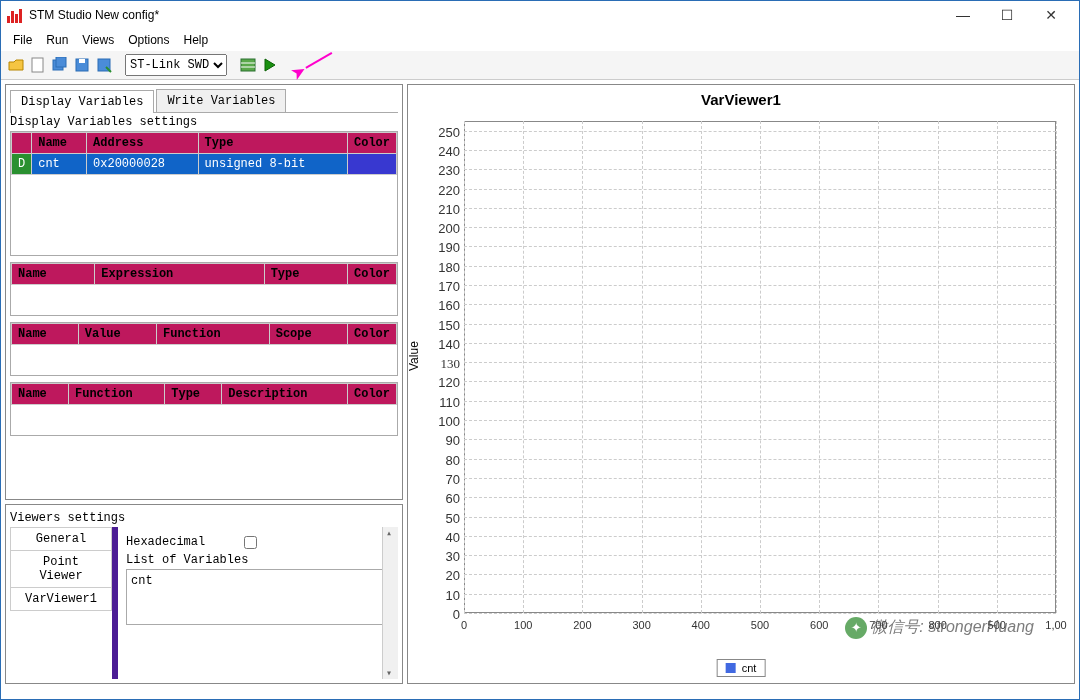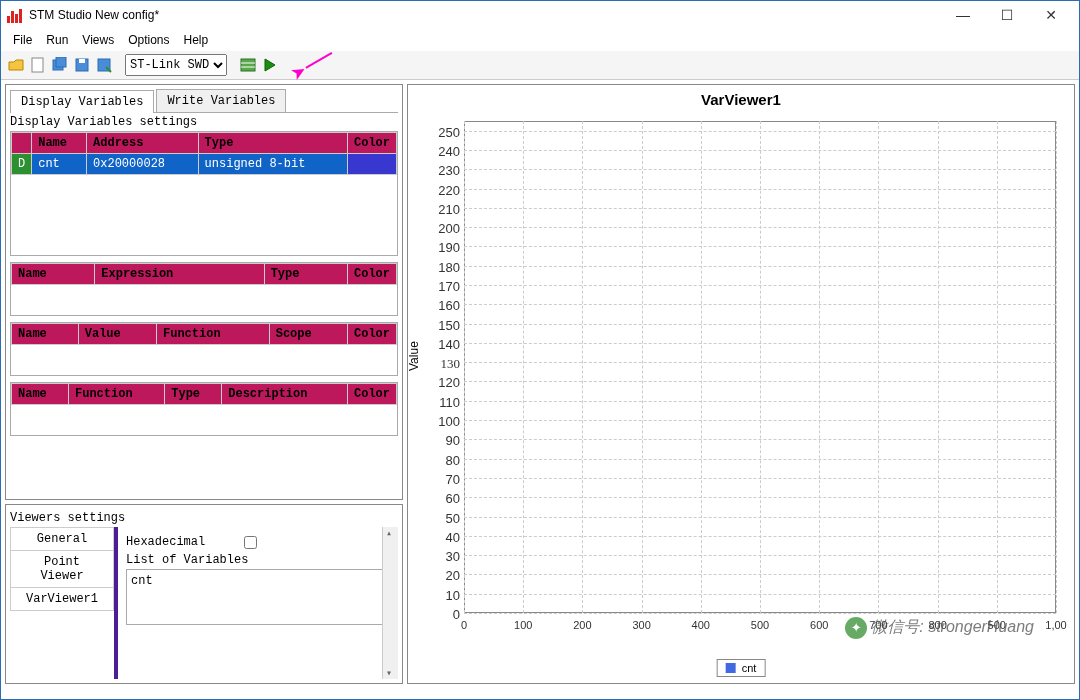--- a/index.html
+++ b/index.html
@@ -32,21 +32,21 @@
   .tbl th { text-align: left; background: #be185d; border: 1px solid #ccc; padding: 3px 6px; font-weight: bold; }
   .tbl td { border: 1px solid #ccc; padding: 3px 6px; }
   .tbl .selrow td { background: #1064c8; color: #fff; }
   .dcell { width: 14px; background: #2a9030 !important; color: #fff; text-align: center; }
   .colorcell { background: #3838d0 !important; width: 36px; }
   .tblbody { height: 80px; }
   .emptytbl { margin-top: 6px; }
   .emptytbl .tblbody { height: 30px; }
   .section { border: 1px solid #888; padding: 4px; display: flex; flex-direction: column; }
   .vsbody { display: flex; flex: 1; }
-  .vslist { width: 108px; border-right: 4px solid #4c1d95; display: flex; flex-direction: column; }
+  .vslist { width: 108px; border-right: 6px solid #4c1d95; display: flex; flex-direction: column; }
   .vsitem { padding: 4px 8px; border: 1px solid #ccc; border-bottom: none; font-family: "Courier New", monospace; text-align: center; }
   .vsitem:last-child { border-bottom: 1px solid #ccc; }
   .vsright { flex: 1; padding: 4px 8px; font-family: "Courier New", monospace; position: relative; }
   .vsrow { display: flex; align-items: center; gap: 8px; margin: 4px 0; }
   .vsrow select { width: 120px; font-family: "Courier New", monospace; }
   .lov { border: 1px solid #aaa; height: 56px; padding: 4px; margin-top: 2px; }
   .scrollind { position: absolute; right: 0; top: 0; bottom: 0; width: 16px; background: #f0f0f0; border-left: 1px solid #ccc; }
   .scrollind::before { content: "▴"; position: absolute; top: 0; left: 3px; font-size: 10px; color: #666; }
   .scrollind::after { content: "▾"; position: absolute; bottom: 0; left: 3px; font-size: 10px; color: #666; }
   

